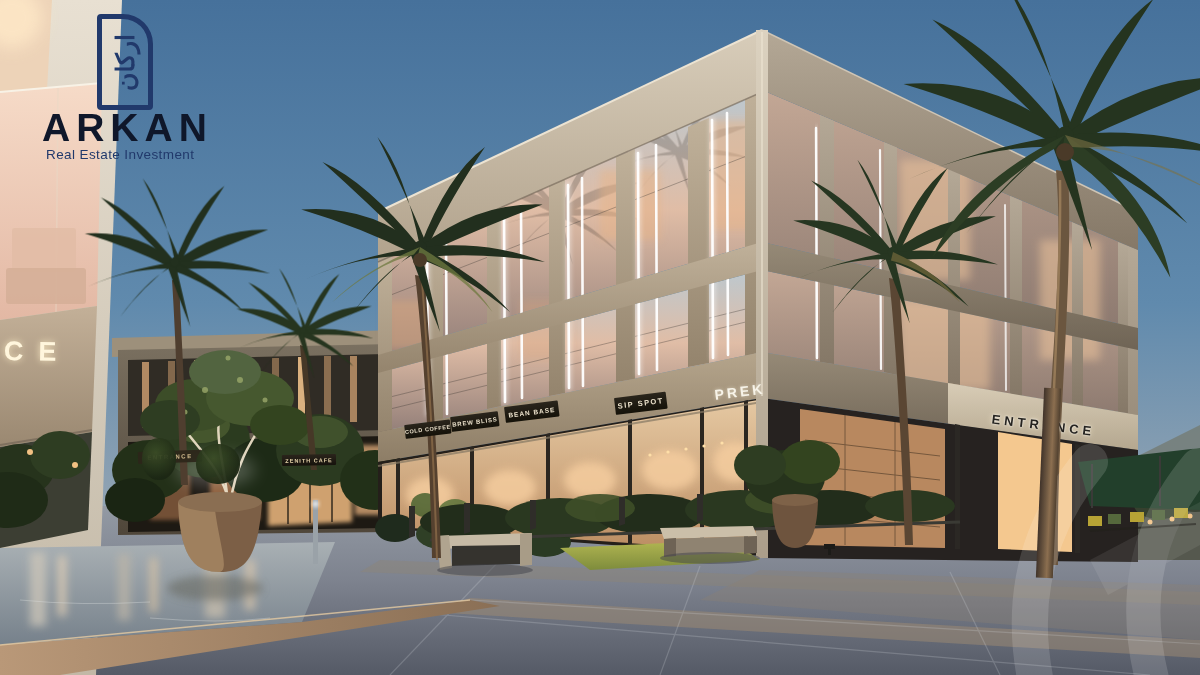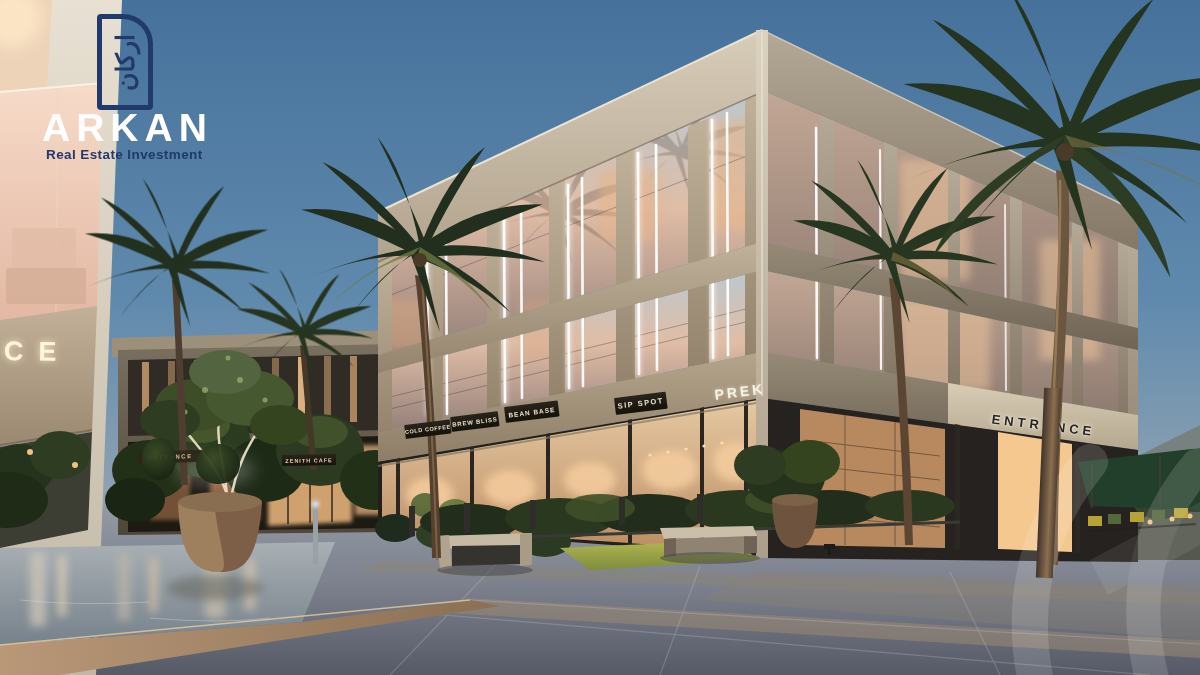--- a/index.html
+++ b/index.html
@@ -35,22 +35,22 @@
   .trunk-ov{position:absolute;left:1040px;top:388px;width:17px;height:190px;
         background:linear-gradient(90deg,#40332a,#6f5942 40%,#8c6f50 62%,#50402f);
         transform:rotate(2.5deg);}
 
   
   .logo{position:absolute;left:0;top:0;width:240px;height:185px;}
   .logomark{position:absolute;left:97px;top:14px;width:46px;height:86px;
         border:5px solid #21396b;border-radius:4px 30px 4px 4px;
         display:flex;align-items:center;justify-content:center;}
   .logomark-glyph{transform:rotate(-90deg);font-size:25px;font-weight:bold;color:#21396b;letter-spacing:1px;}
-  .wordmark{position:absolute;left:42px;top:106px;font-size:39px;font-weight:bold;color:#ffffff;letter-spacing:6px;}
-  .tagline{position:absolute;left:46px;top:147px;font-size:13.5px;font-weight:bold;color:#21396b;letter-spacing:.4px;}
+  .wordmark{position:absolute;left:42px;top:106px;font-size:39px;font-weight:bold;color:#0f172a;letter-spacing:6px;}
+  .tagline{position:absolute;left:46px;top:147px;font-size:13.5px;font-weight:normal;color:#21396b;letter-spacing:.4px;}
 </style>
 </head>
 <body>
 
 <div class="stage">
 
 <svg width="1200" height="675" viewBox="0 0 1200 675">
   <defs>
     <linearGradient id="sky" x1="0" y1="0" x2="0" y2="1">
       <stop offset="0" stop-color="#46719b"></stop>

